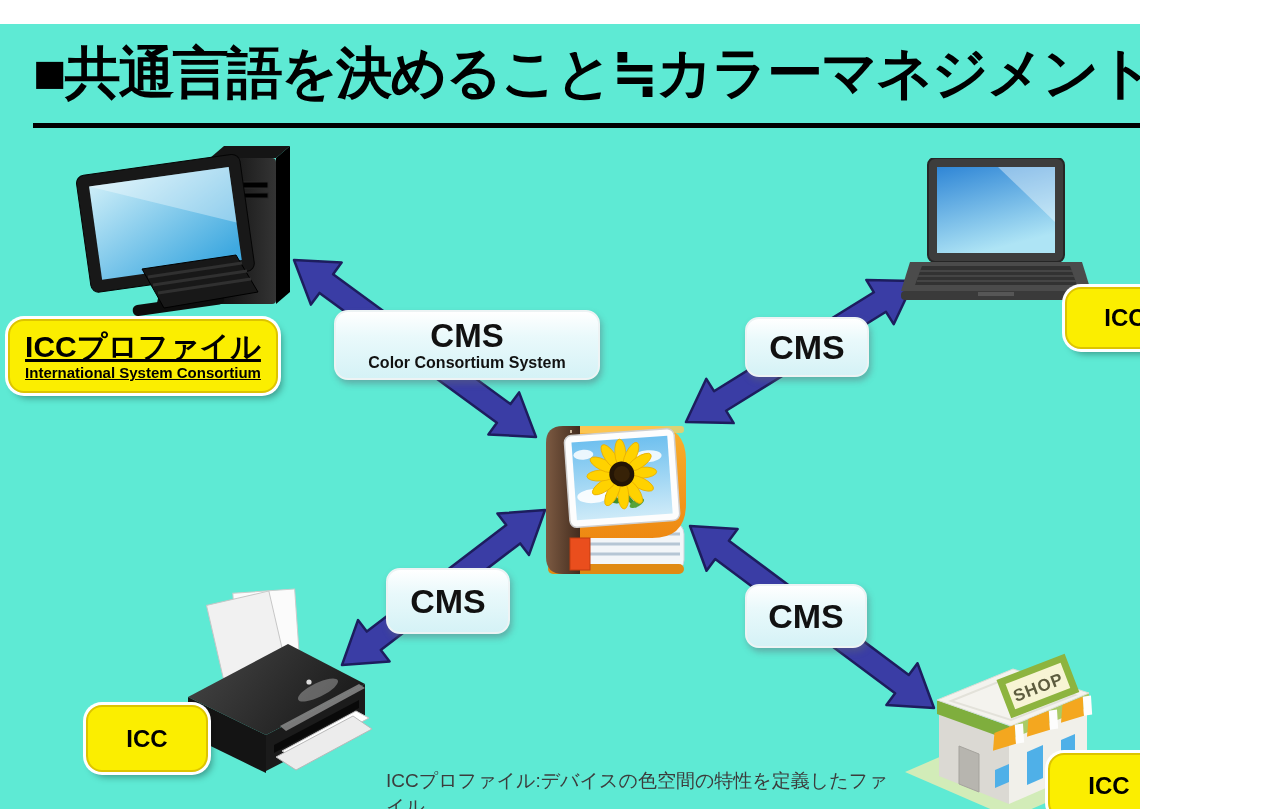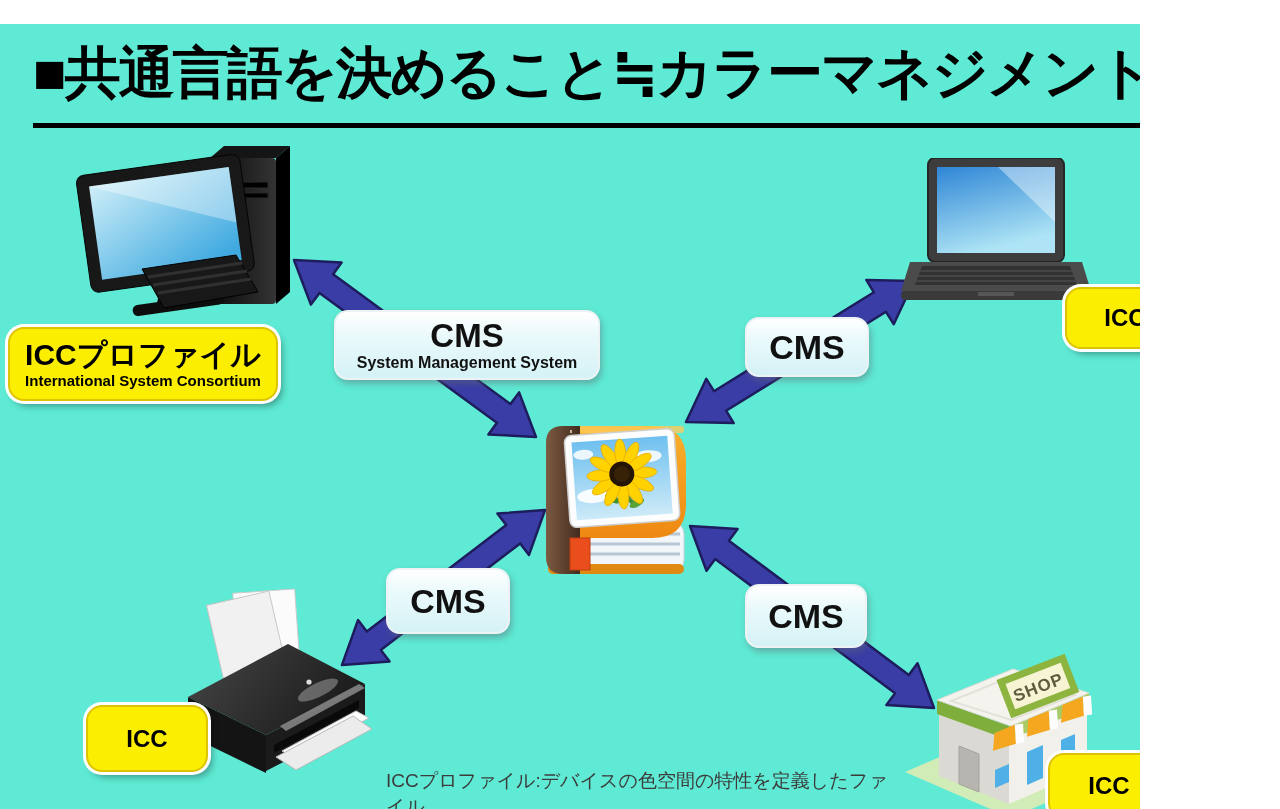--- a/index.html
+++ b/index.html
@@ -11,21 +11,21 @@
   .title{left:33px;top:12px;width:1215px;font-size:56px;font-weight:800;color:#000;
          letter-spacing:-2px;white-space:nowrap;z-index:6;}
   .title-underline{left:33px;top:99px;width:1213px;height:5px;background:#000;z-index:6;}
 
   
   .ylabel{background:#FBEE00;border:2px solid #ddc400;border-radius:16px;
           box-shadow:0 0 0 3px #fff,4px 5px 7px rgba(0,0,0,.35);
           display:flex;flex-direction:column;align-items:center;justify-content:center;
           z-index:5;color:#000;text-align:center;}
   .ylabel .big{font-weight:800;}
-  .icc-profile{left:8px;top:303px;width:266px;height:70px;}
+  .icc-profile{left:8px;top:295px;width:266px;height:70px;text-decoration:underline;}
   .icc-profile .big{font-size:30px;line-height:34px;letter-spacing:0px;}
   .icc-profile .small{font-size:15px;font-weight:700;line-height:18px;}
   .icc-laptop{left:1065px;top:263px;width:116px;height:58px;}
   .icc-printer{left:86px;top:681px;width:118px;height:63px;}
   .icc-shop{left:1048px;top:729px;width:118px;height:62px;}
   .icc-small .big{font-size:24px;}
 
   
   .cmsbox{background:linear-gradient(180deg,#ffffff 0%,#e9f9fb 38%,#d5f2f6 100%);
           border:2px solid #edf3f4;border-radius:14px;
@@ -249,21 +249,21 @@
   </div>
   <div class="abs ylabel icc-small icc-printer">
     <div class="big">ICC</div>
   </div>
   <div class="abs ylabel icc-small icc-shop">
     <div class="big">ICC</div>
   </div>
 
   <div class="abs cmsbox cms-main">
     <div class="big">CMS</div>
-    <div class="small">System Management System</div>
+    <div class="small">Color Consortium System</div>
   </div>
   <div class="abs cmsbox cms-sm cms-laptop">
     <div class="big">CMS</div>
   </div>
   <div class="abs cmsbox cms-sm cms-printer">
     <div class="big">CMS</div>
   </div>
   <div class="abs cmsbox cms-sm cms-shop">
     <div class="big">CMS</div>
   </div>

